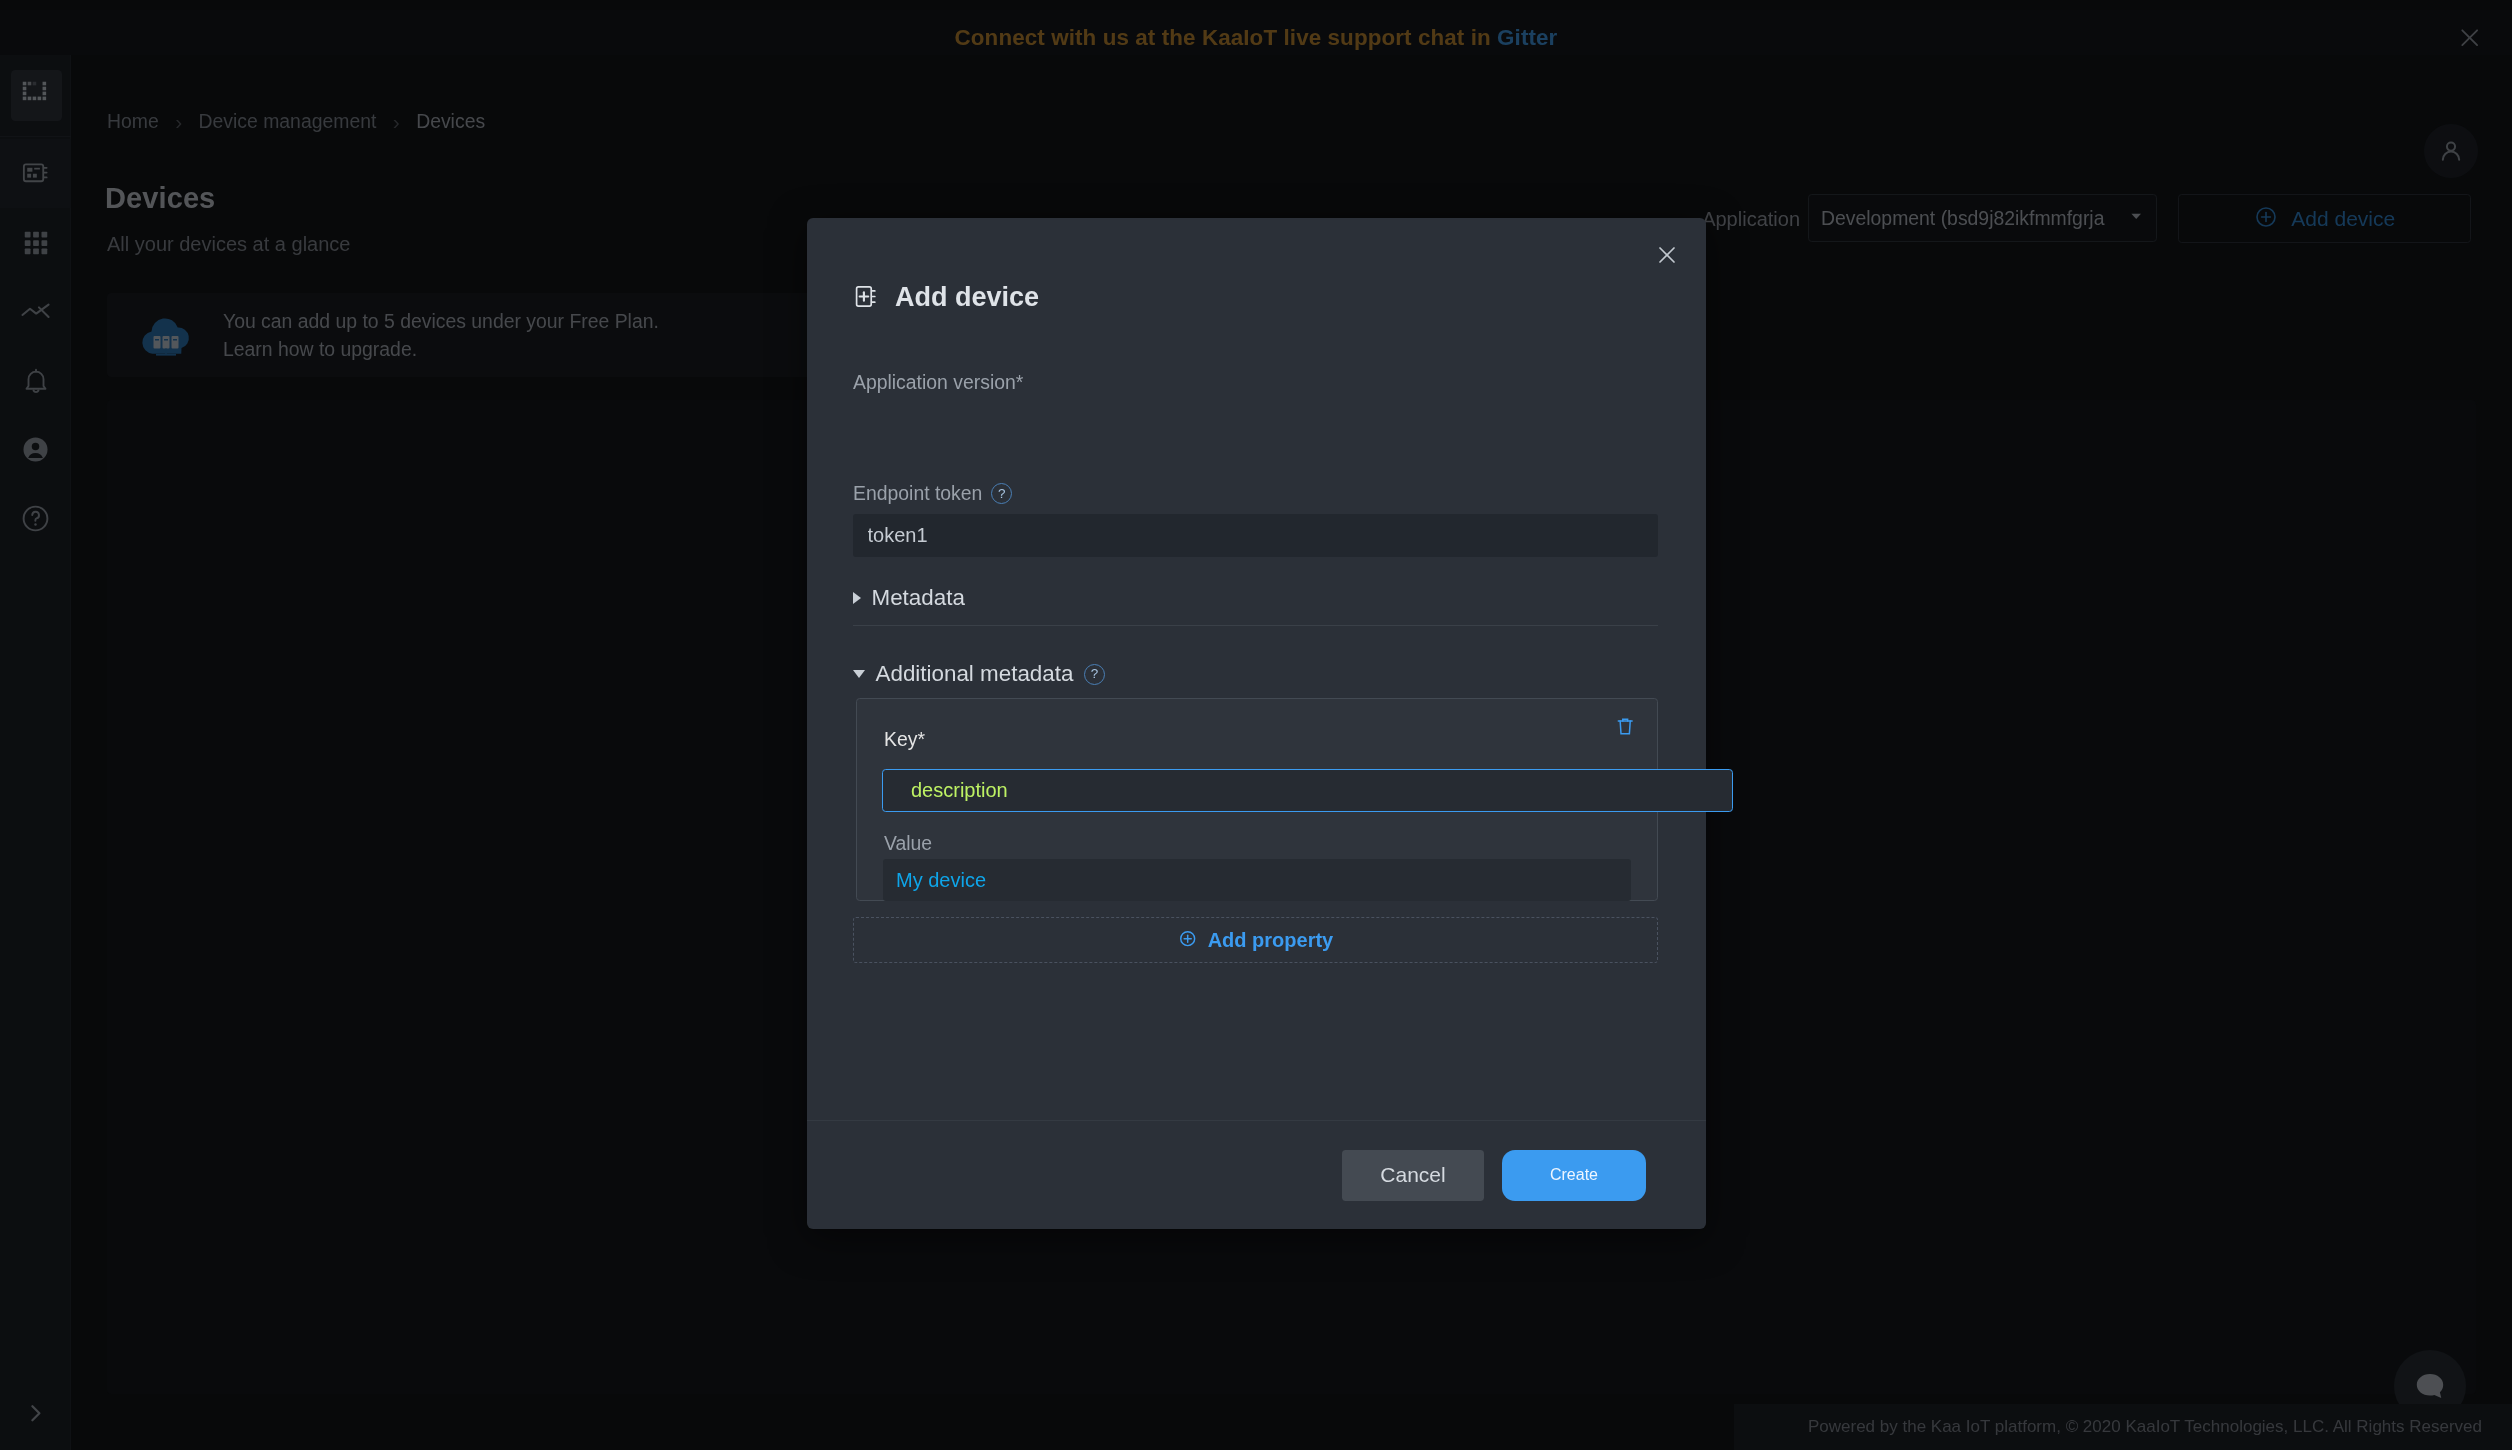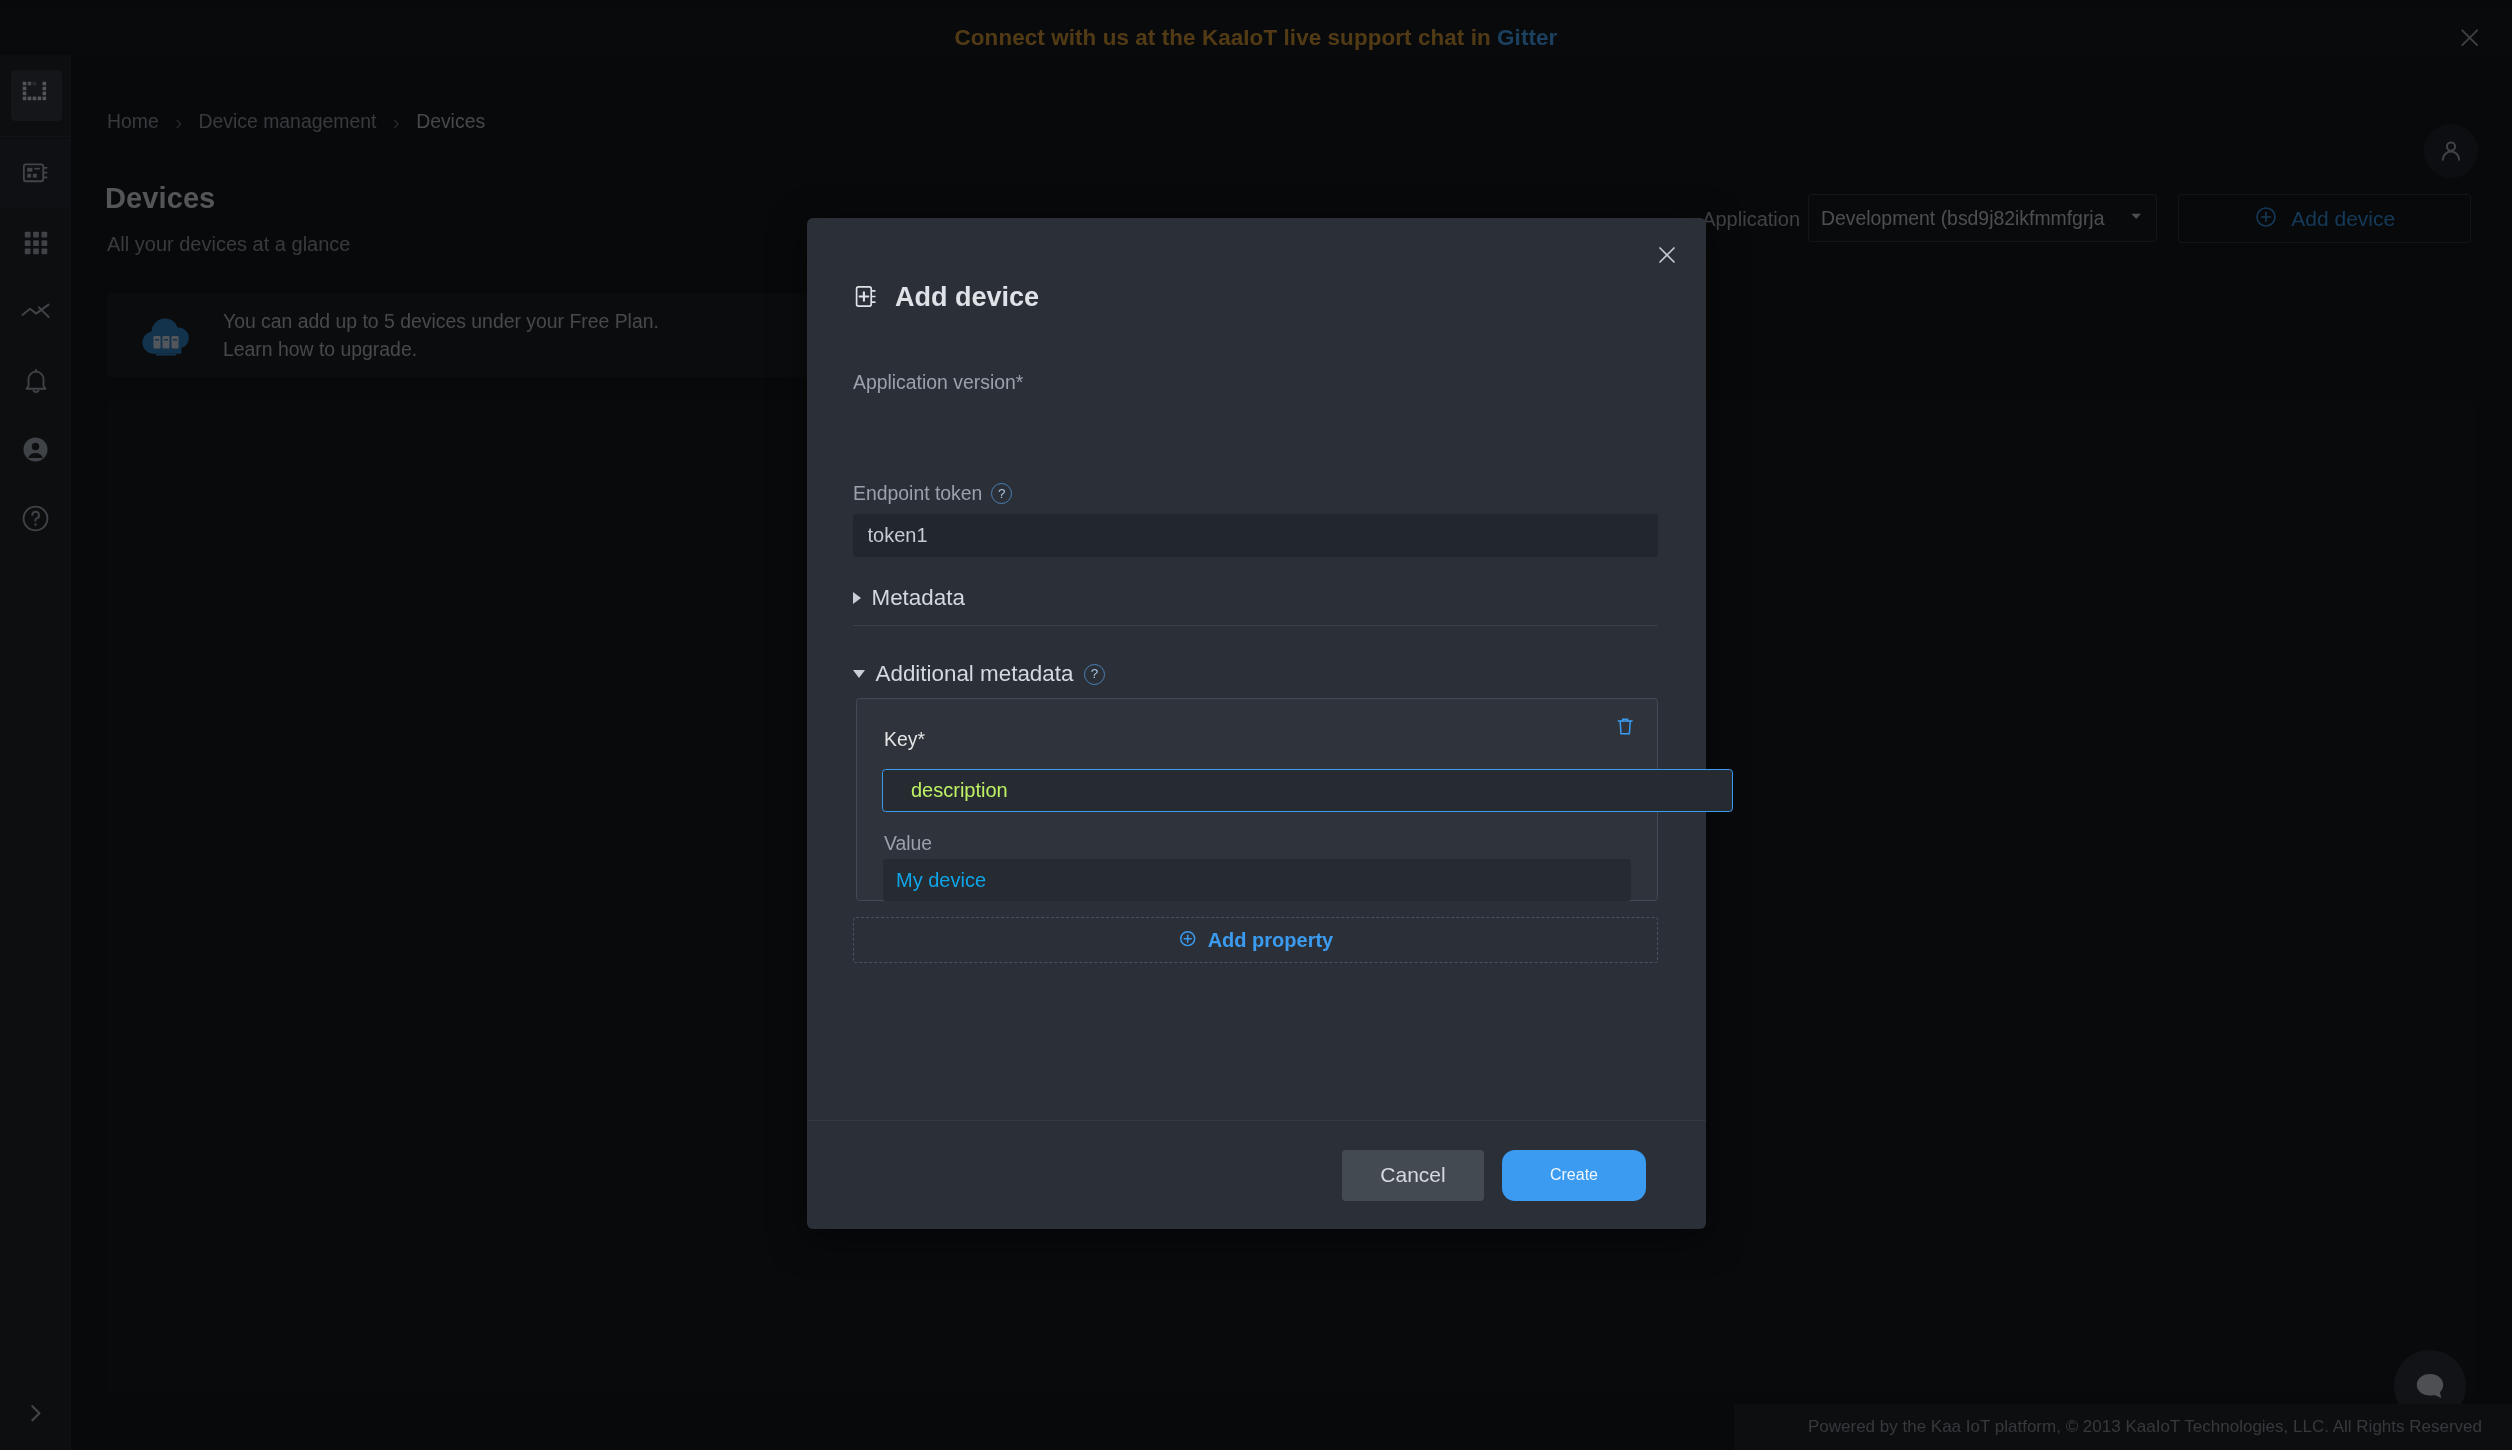--- a/index.html
+++ b/index.html
@@ -660,21 +660,21 @@
 
     <div class="content-panel"></div>
 
     <div class="support-bubble">
       <svg width="36" height="36" viewBox="0 0 24 24" fill="#aab0b8">
         <path d="M12 4 C7 4 3.2 7.2 3.2 11.2 C3.2 15.2 7 18.4 12 18.4 C13 18.4 14 18.3 14.9 18 L19.5 20 L18.6 16.2 C20 15 20.8 13.2 20.8 11.2 C20.8 7.2 17 4 12 4 Z"></path>
       </svg>
     </div>
 
     <div class="footer">
-      <span class="footer-text">Powered by the Kaa IoT platform, © 2013 KaaIoT Technologies, LLC. All Rights Reserved</span>
+      <span class="footer-text">Powered by the Kaa IoT platform, © 2020 KaaIoT Technologies, LLC. All Rights Reserved</span>
     </div>
   </div>
 
   <div class="overlay"></div>
 
   <div class="modal">
 
     <div class="modal-close">
       <svg width="24" height="24" viewBox="0 0 24 24" fill="none" stroke="#c2c8cf" stroke-width="1.7" stroke-linecap="round">
         <line x1="5" y1="5" x2="19" y2="19"></line>

